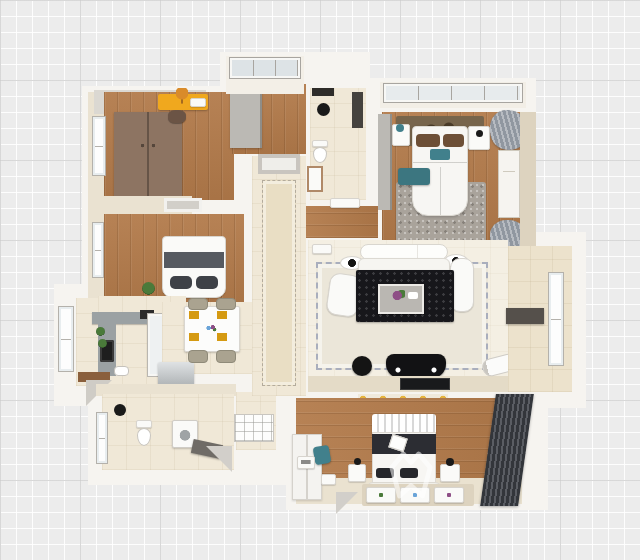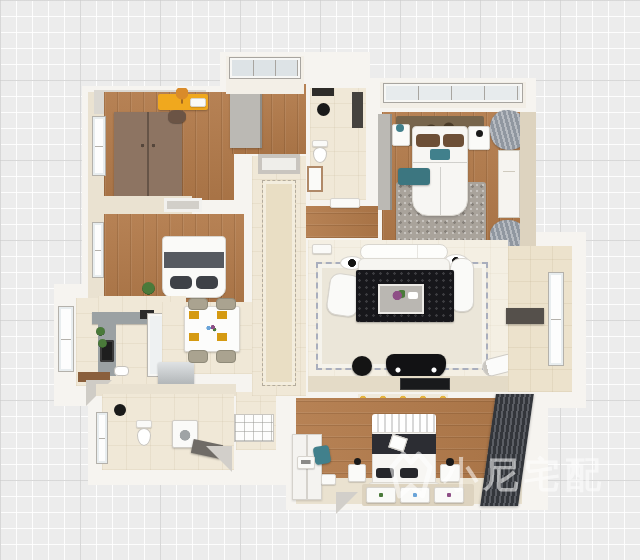--- a/index.html
+++ b/index.html
@@ -216,16 +216,15 @@
   <div class="abs wf" style="left:366px;top:487px;width:30px;height:16px;background-image:radial-gradient(circle at 50% 50%,#4a7a3a 2px,transparent 2.5px);"></div>
   <div class="abs wf" style="left:400px;top:487px;width:30px;height:16px;background-image:radial-gradient(circle at 50% 50%,#6aa4d8 2px,transparent 2.5px);"></div>
   <div class="abs wf" style="left:434px;top:487px;width:30px;height:16px;background-image:radial-gradient(circle at 50% 50%,#8e4f86 2px,transparent 2.5px);"></div>
   <div class="abs blinds" style="left:488px;top:394px;width:38px;height:112px;"></div>
   <div class="abs" style="left:336px;top:492px;width:0;height:0;border-top:22px solid #d2cfca;border-right:22px solid transparent;"></div>
 
   <div class="abs watermark" style="left:388px;top:446px;height:58px;">
     <svg width="46" height="52" viewBox="0 0 48 52" aria-hidden="true">
       <path d="M4 18 L16 4 L24 13 L32 4 L44 18 L36 48 L24 37 L12 48 Z" fill="none" stroke="currentColor" stroke-width="5" stroke-linejoin="round"></path>
     </svg>
-    <span class="txt">小尼宅配</span>
   </div>
 
 </div>
 
 </body></html>

